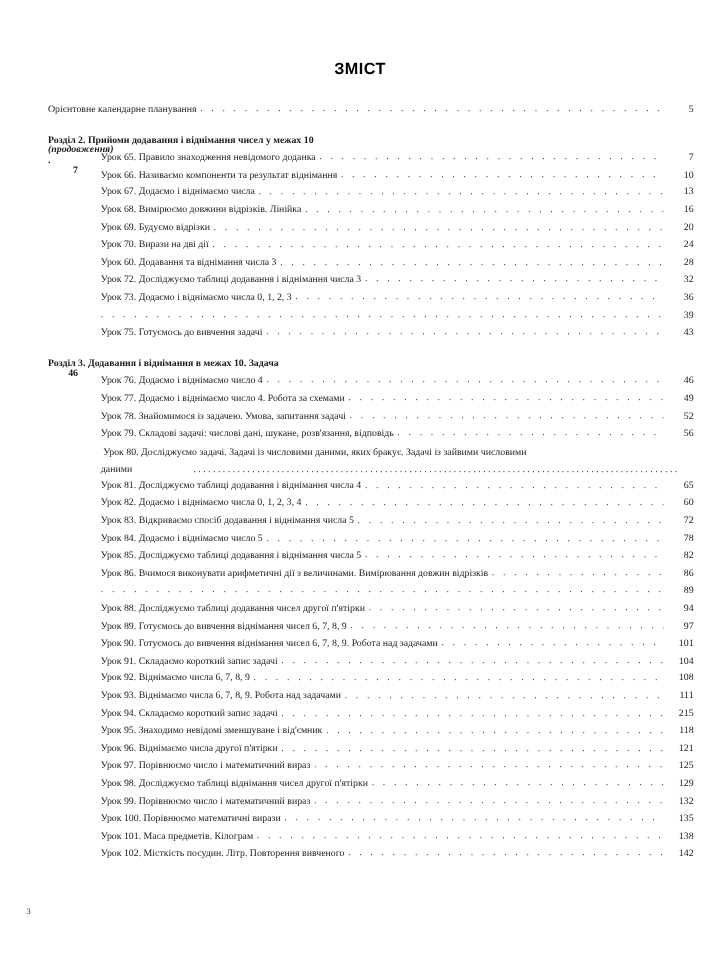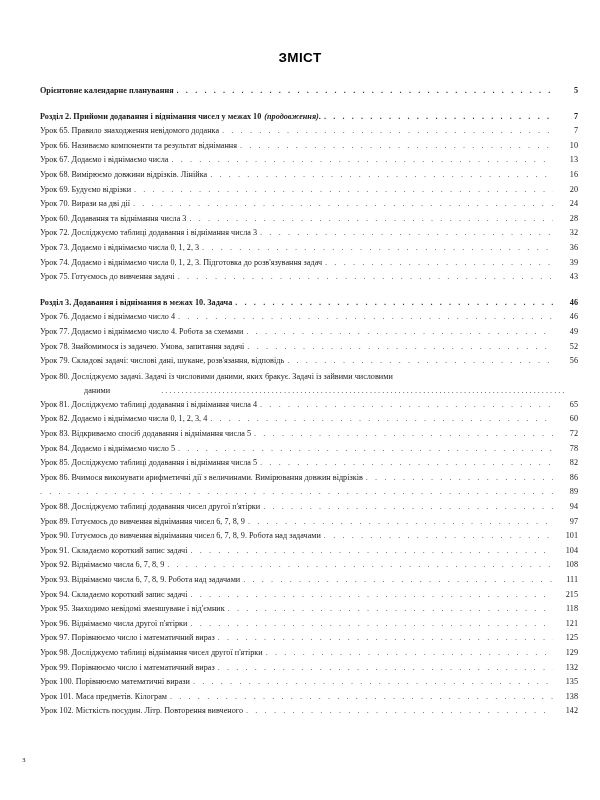--- a/index.html
+++ b/index.html
@@ -61,48 +61,50 @@
     color: #2a2a2a;
     transform: translateY(-0.5px);
   }
   .row .page-num {
     flex: 0 0 auto;
     width: 22px;
     text-align: right;
     padding-left: 3px;
     font-size: 8.2px;
   }
-  .row.lesson { height: 14.6px; }
+  .row.lesson { height: 14.6px; margin-left: 44px; }
   .row.section {
     font-weight: bold;
     height: 14.6px;
+    flex-direction: column;
   }
   .row.section .label { font-weight: bold; }
   .row.section .italic { font-style: italic; font-weight: bold; }
-  .row.plain { height: 14.6px; font-weight: bold; }
+  .row.plain { height: 14.6px; font-weight: normal; }
   .spacer-md { height: 11px; }
   .cont-row {
     display: flex;
     align-items: baseline;
     font-size: 8.2px;
     height: 14.6px;
     white-space: nowrap;
     gap: 48px;
   }
   .cont-row .cont-label {
     flex: 0 0 auto;
     padding-left: 44px;
     padding-right: 3px;
   }
   .wrap-first {
     display: flex;
     align-items: baseline;
     font-size: 8.2px;
     height: 14.6px;
     white-space: nowrap;
+    margin-left: 46px;
   }
   .wrap-first .label { flex: 0 0 auto; }
   .folio {
     position: absolute;
     left: 22px;
     bottom: 36px;
     font-size: 7px;
     color: #222;
   }
 </style>
@@ -166,21 +168,20 @@
         <span class="label">Урок 72. Досліджуємо таблиці додавання і віднімання числа 3</span>
         <span class="leader">. . . . . . . . . . . . . . . . . . . . . . . . . . . . . . . . . . . . . . . . . . . . . . . . . . . . . . . . . . . . . . . . . . . . . . . . . . . . . . . . . . . . . . . . . . . . . . . . . . .</span>
         <span class="page-num">32</span>
       </div>
       <div class="row lesson">
         <span class="label">Урок 73. Додаємо і віднімаємо числа 0, 1, 2, 3</span>
         <span class="leader">. . . . . . . . . . . . . . . . . . . . . . . . . . . . . . . . . . . . . . . . . . . . . . . . . . . . . . . . . . . . . . . . . . . . . . . . . . . . . . . . . . . . . . . . . . . . . . . . . . .</span>
         <span class="page-num">36</span>
       </div>
       <div class="row lesson">
-        <span class="label">Урок 74. Додаємо і віднімаємо числа 0, 1, 2, 3. Підготовка до розв'язування задач</span>
         <span class="leader">. . . . . . . . . . . . . . . . . . . . . . . . . . . . . . . . . . . . . . . . . . . . . . . . . . . . . . . . . . . . . . . . . . . . . . . . . . . . . . . . . . . . . . . . . . . . . . . . . . .</span>
         <span class="page-num">39</span>
       </div>
       <div class="row lesson">
         <span class="label">Урок 75. Готуємось до вивчення задачі</span>
         <span class="leader">. . . . . . . . . . . . . . . . . . . . . . . . . . . . . . . . . . . . . . . . . . . . . . . . . . . . . . . . . . . . . . . . . . . . . . . . . . . . . . . . . . . . . . . . . . . . . . . . . . .</span>
         <span class="page-num">43</span>
       </div>
       <div class="spacer-md"></div>
       <div class="row section">

